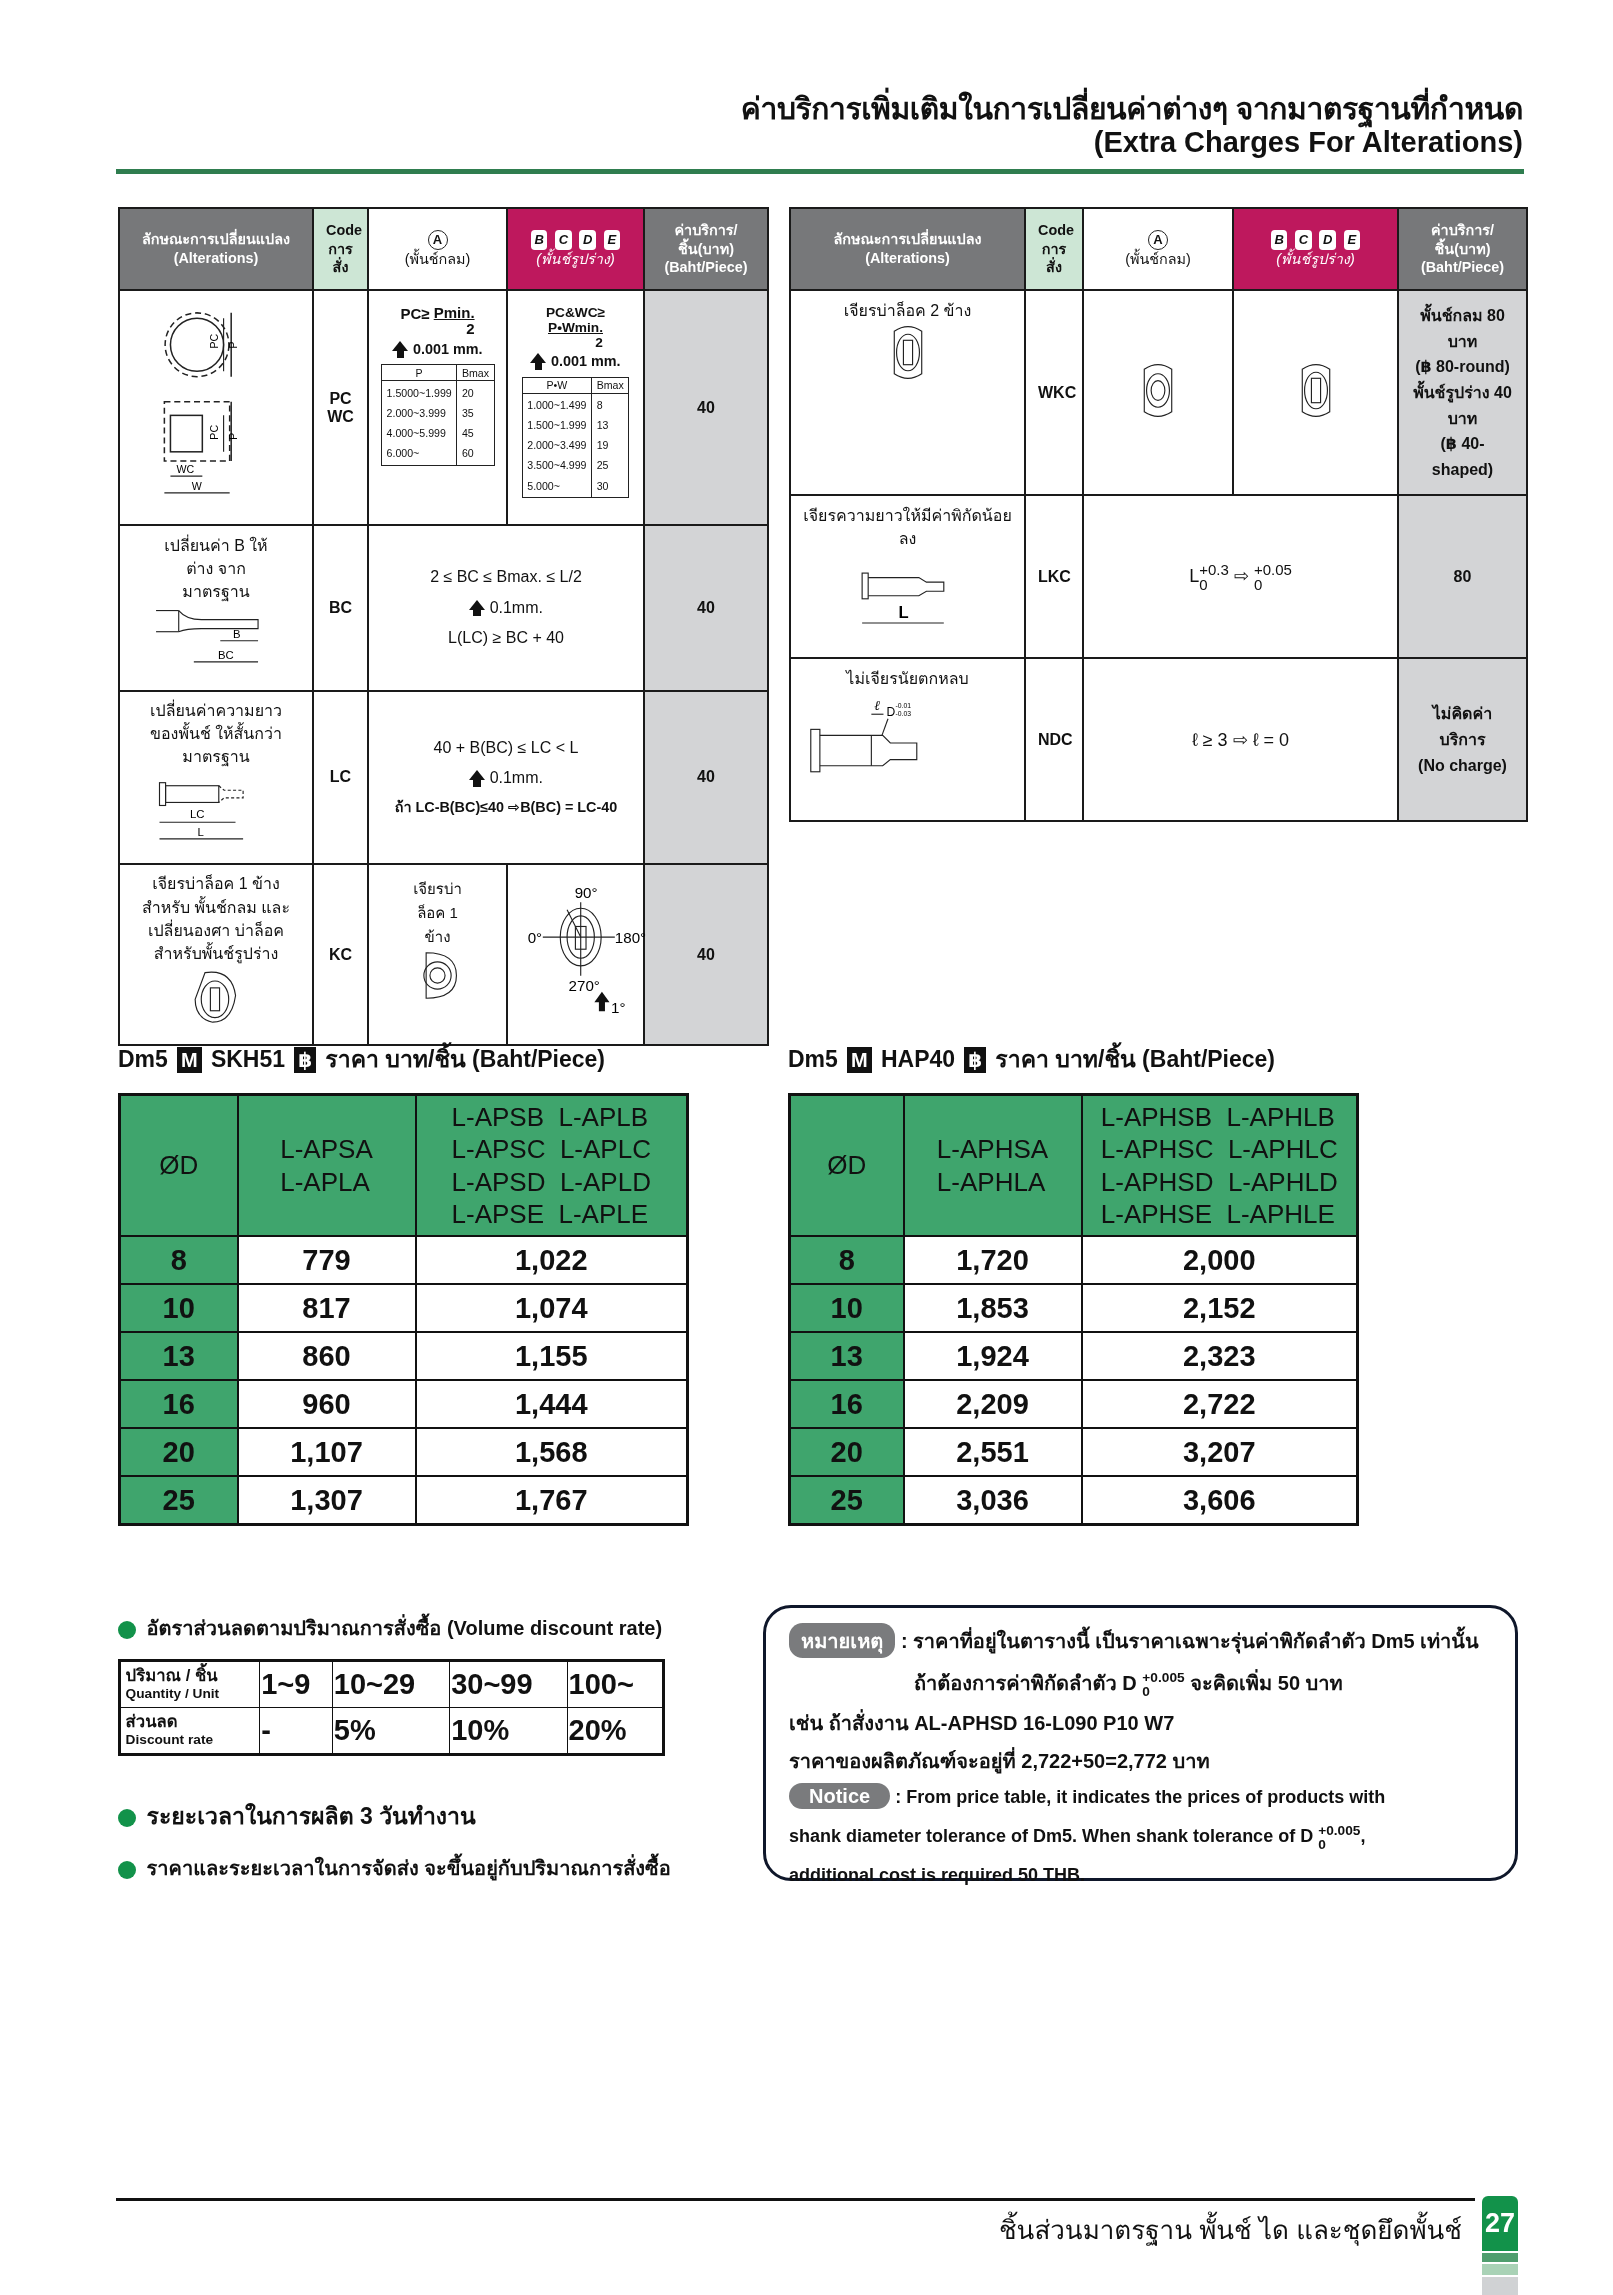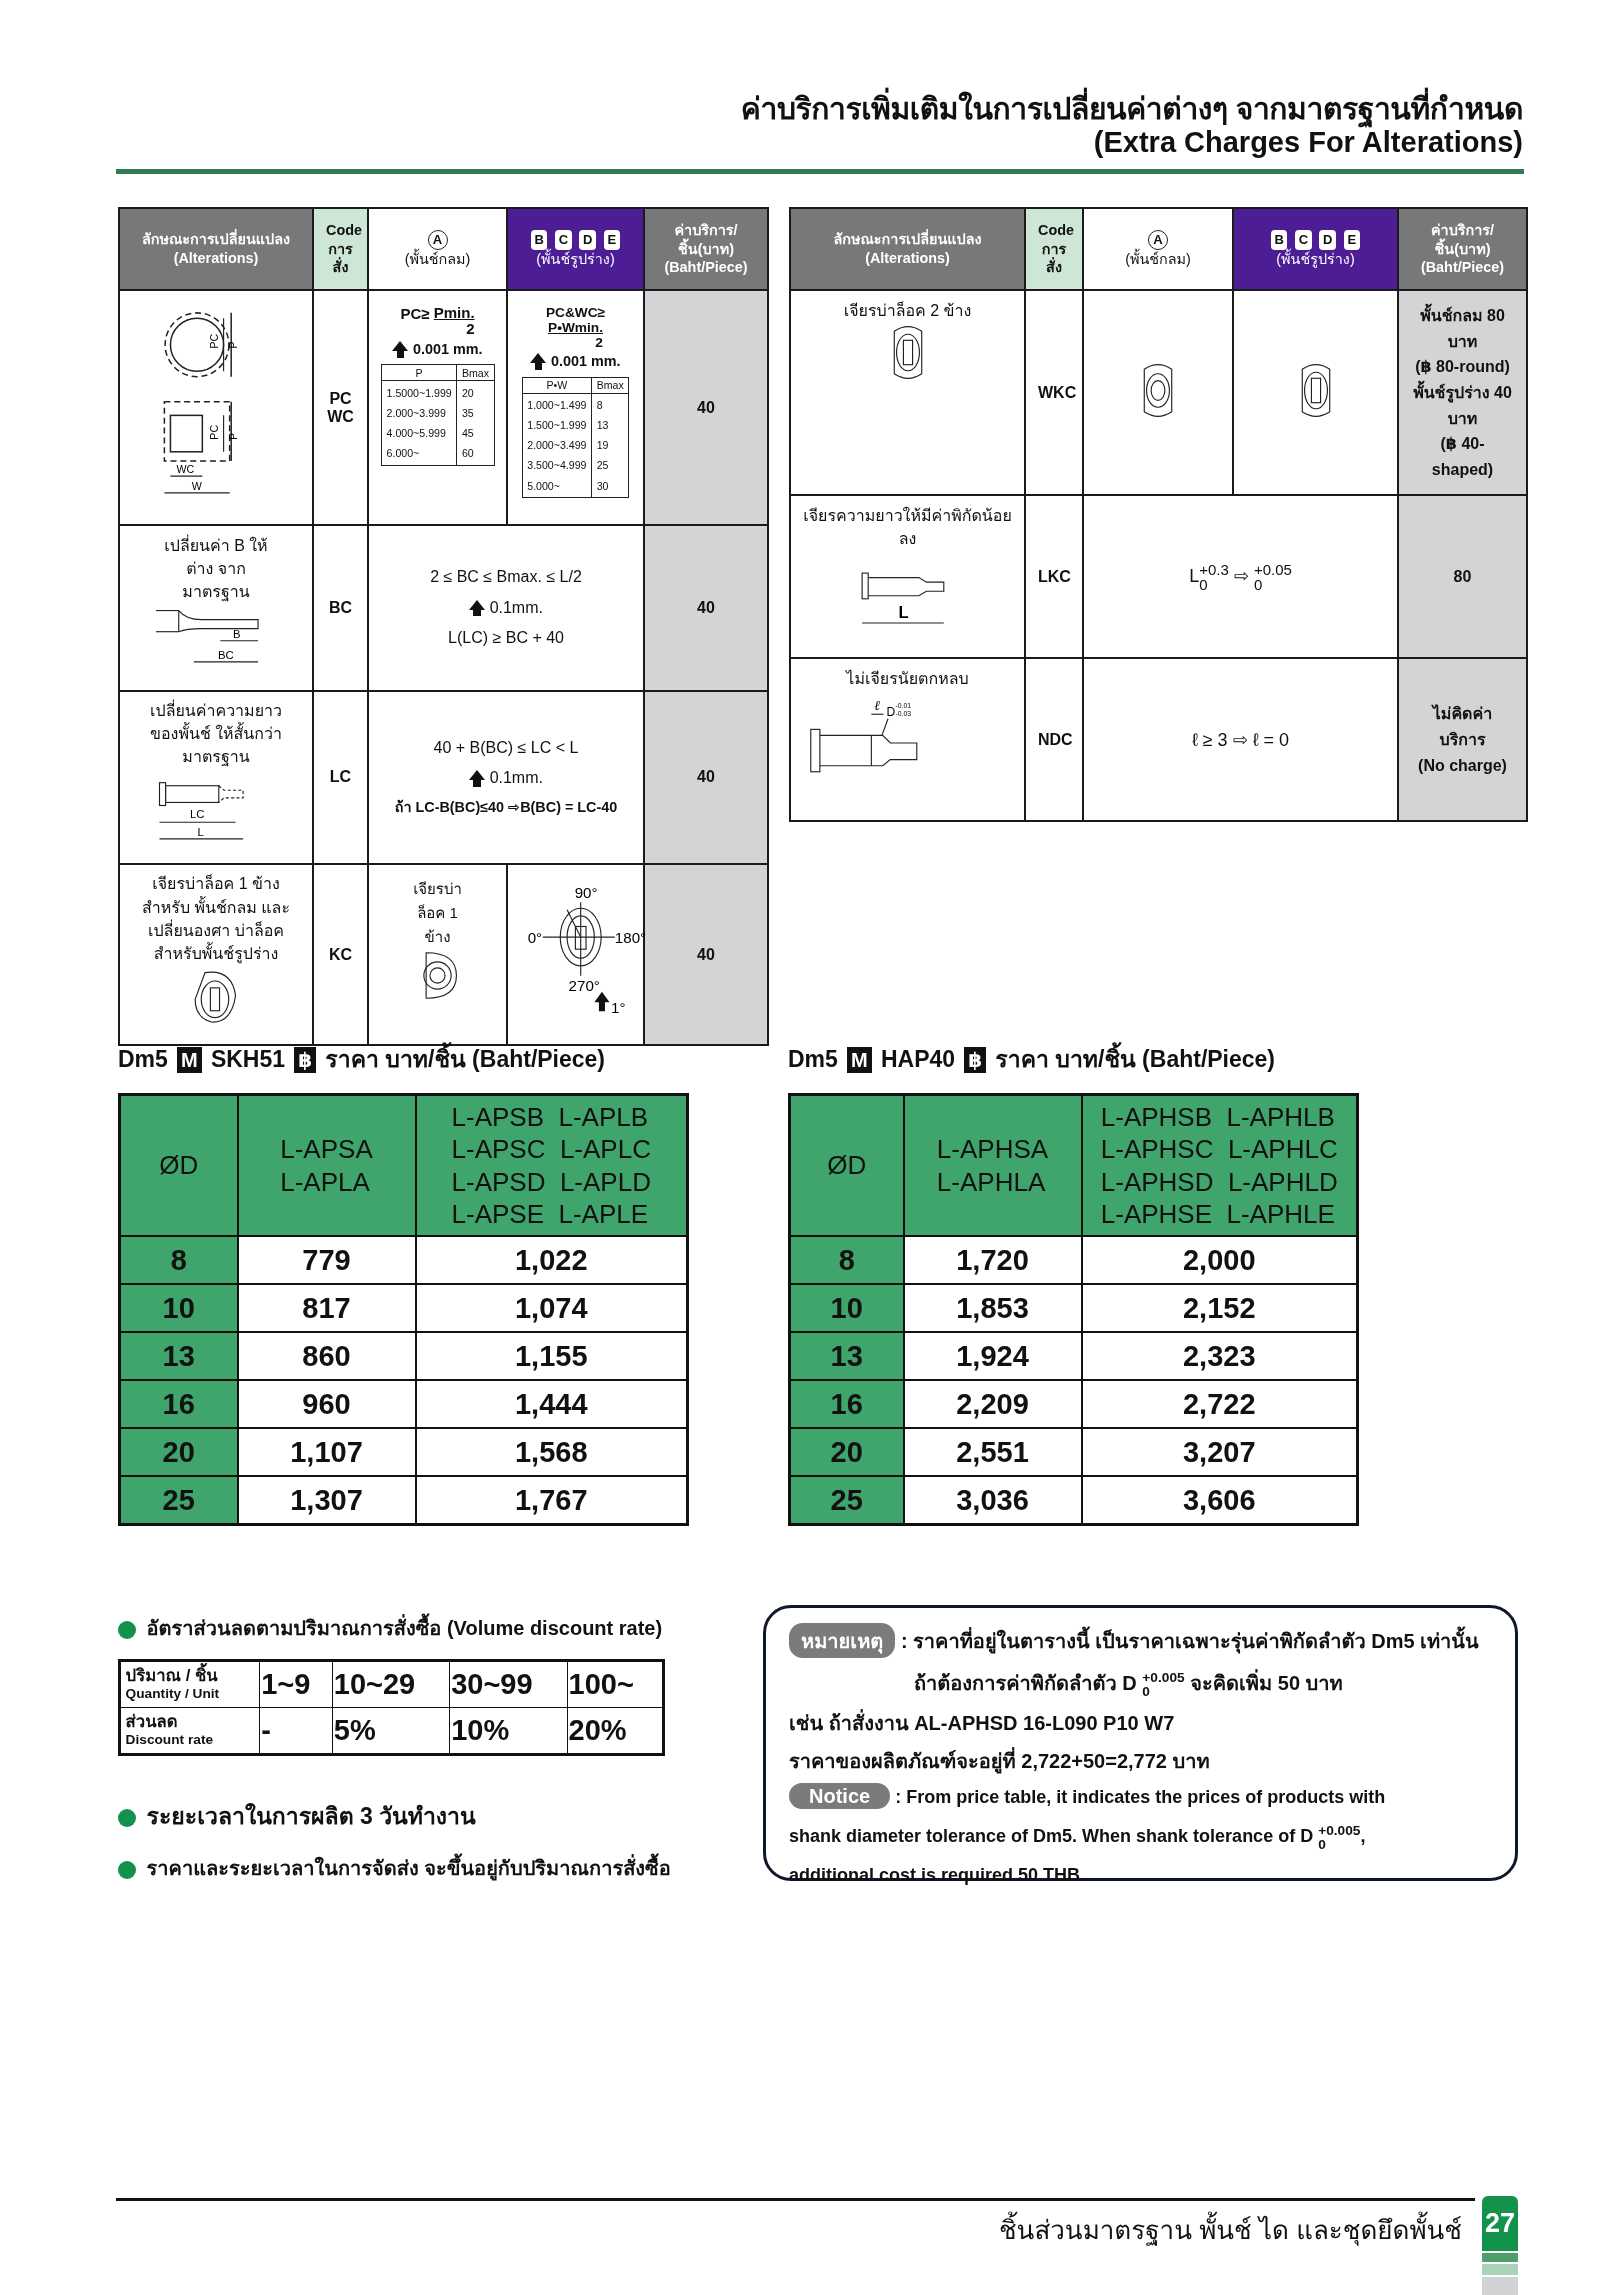--- a/index.html
+++ b/index.html
@@ -12,21 +12,21 @@
   .title-en { right:91px; top:126px; font-size:29px; font-weight:bold; text-align:right; }
   .header-rule { left:116px; top:169px; width:1408px; height:4.6px; background:#2f7d4f; }
 
   
   table.alt { border-collapse:collapse; position:absolute; table-layout:fixed; }
   table.alt td { border:2.3px solid #1a1a1a; text-align:center; vertical-align:middle; padding:12px; font-size:16px; }
   table.alt thead td { height:50px; font-size:14.4px; line-height:1.3; }
   .h-gray { background:#77787a; color:#fff; font-weight:bold; }
   .h-code { background:#cde6d5; color:#111; font-weight:bold; }
   .h-white { background:#fff; color:#111; }
-  .h-green { background:#4c1d95; color:#fff; }
+  .h-green { background:#be185d; color:#fff;font-style:italic; }
   .price-cell { background:#d3d4d6; font-weight:bold; font-size:21px; }
   .code-cell { font-weight:bold; font-size:23px; }
   .desc { font-size:15px; line-height:1.45; padding-top:7.6px !important; vertical-align:top !important; }
   .circle-letter { display:inline-block; width:18px; height:18px; border:1.5px solid #222; border-radius:50%; font-size:13px; line-height:18px; text-align:center; font-weight:bold; }
   .sq-letter { display:inline-block; width:16.7px; height:20px; background:#fff; color:#111; border-radius:3.8px; font-size:13px; line-height:20px; text-align:center; font-weight:bold; margin:0 3.8px; }
   .formula { font-size:18px; line-height:1.9; }
   .frac { display:inline-block; vertical-align:top; text-align:right; line-height:1.1; }
   .frac u { text-decoration:underline; }
   .mini { border-collapse:collapse; margin:7.6px auto 0; font-size:10.6px; }
   .mini td { border:1.5px solid #222 !important; padding:1.5px 4.6px !important; font-size:10.6px !important; height:auto !important; }

